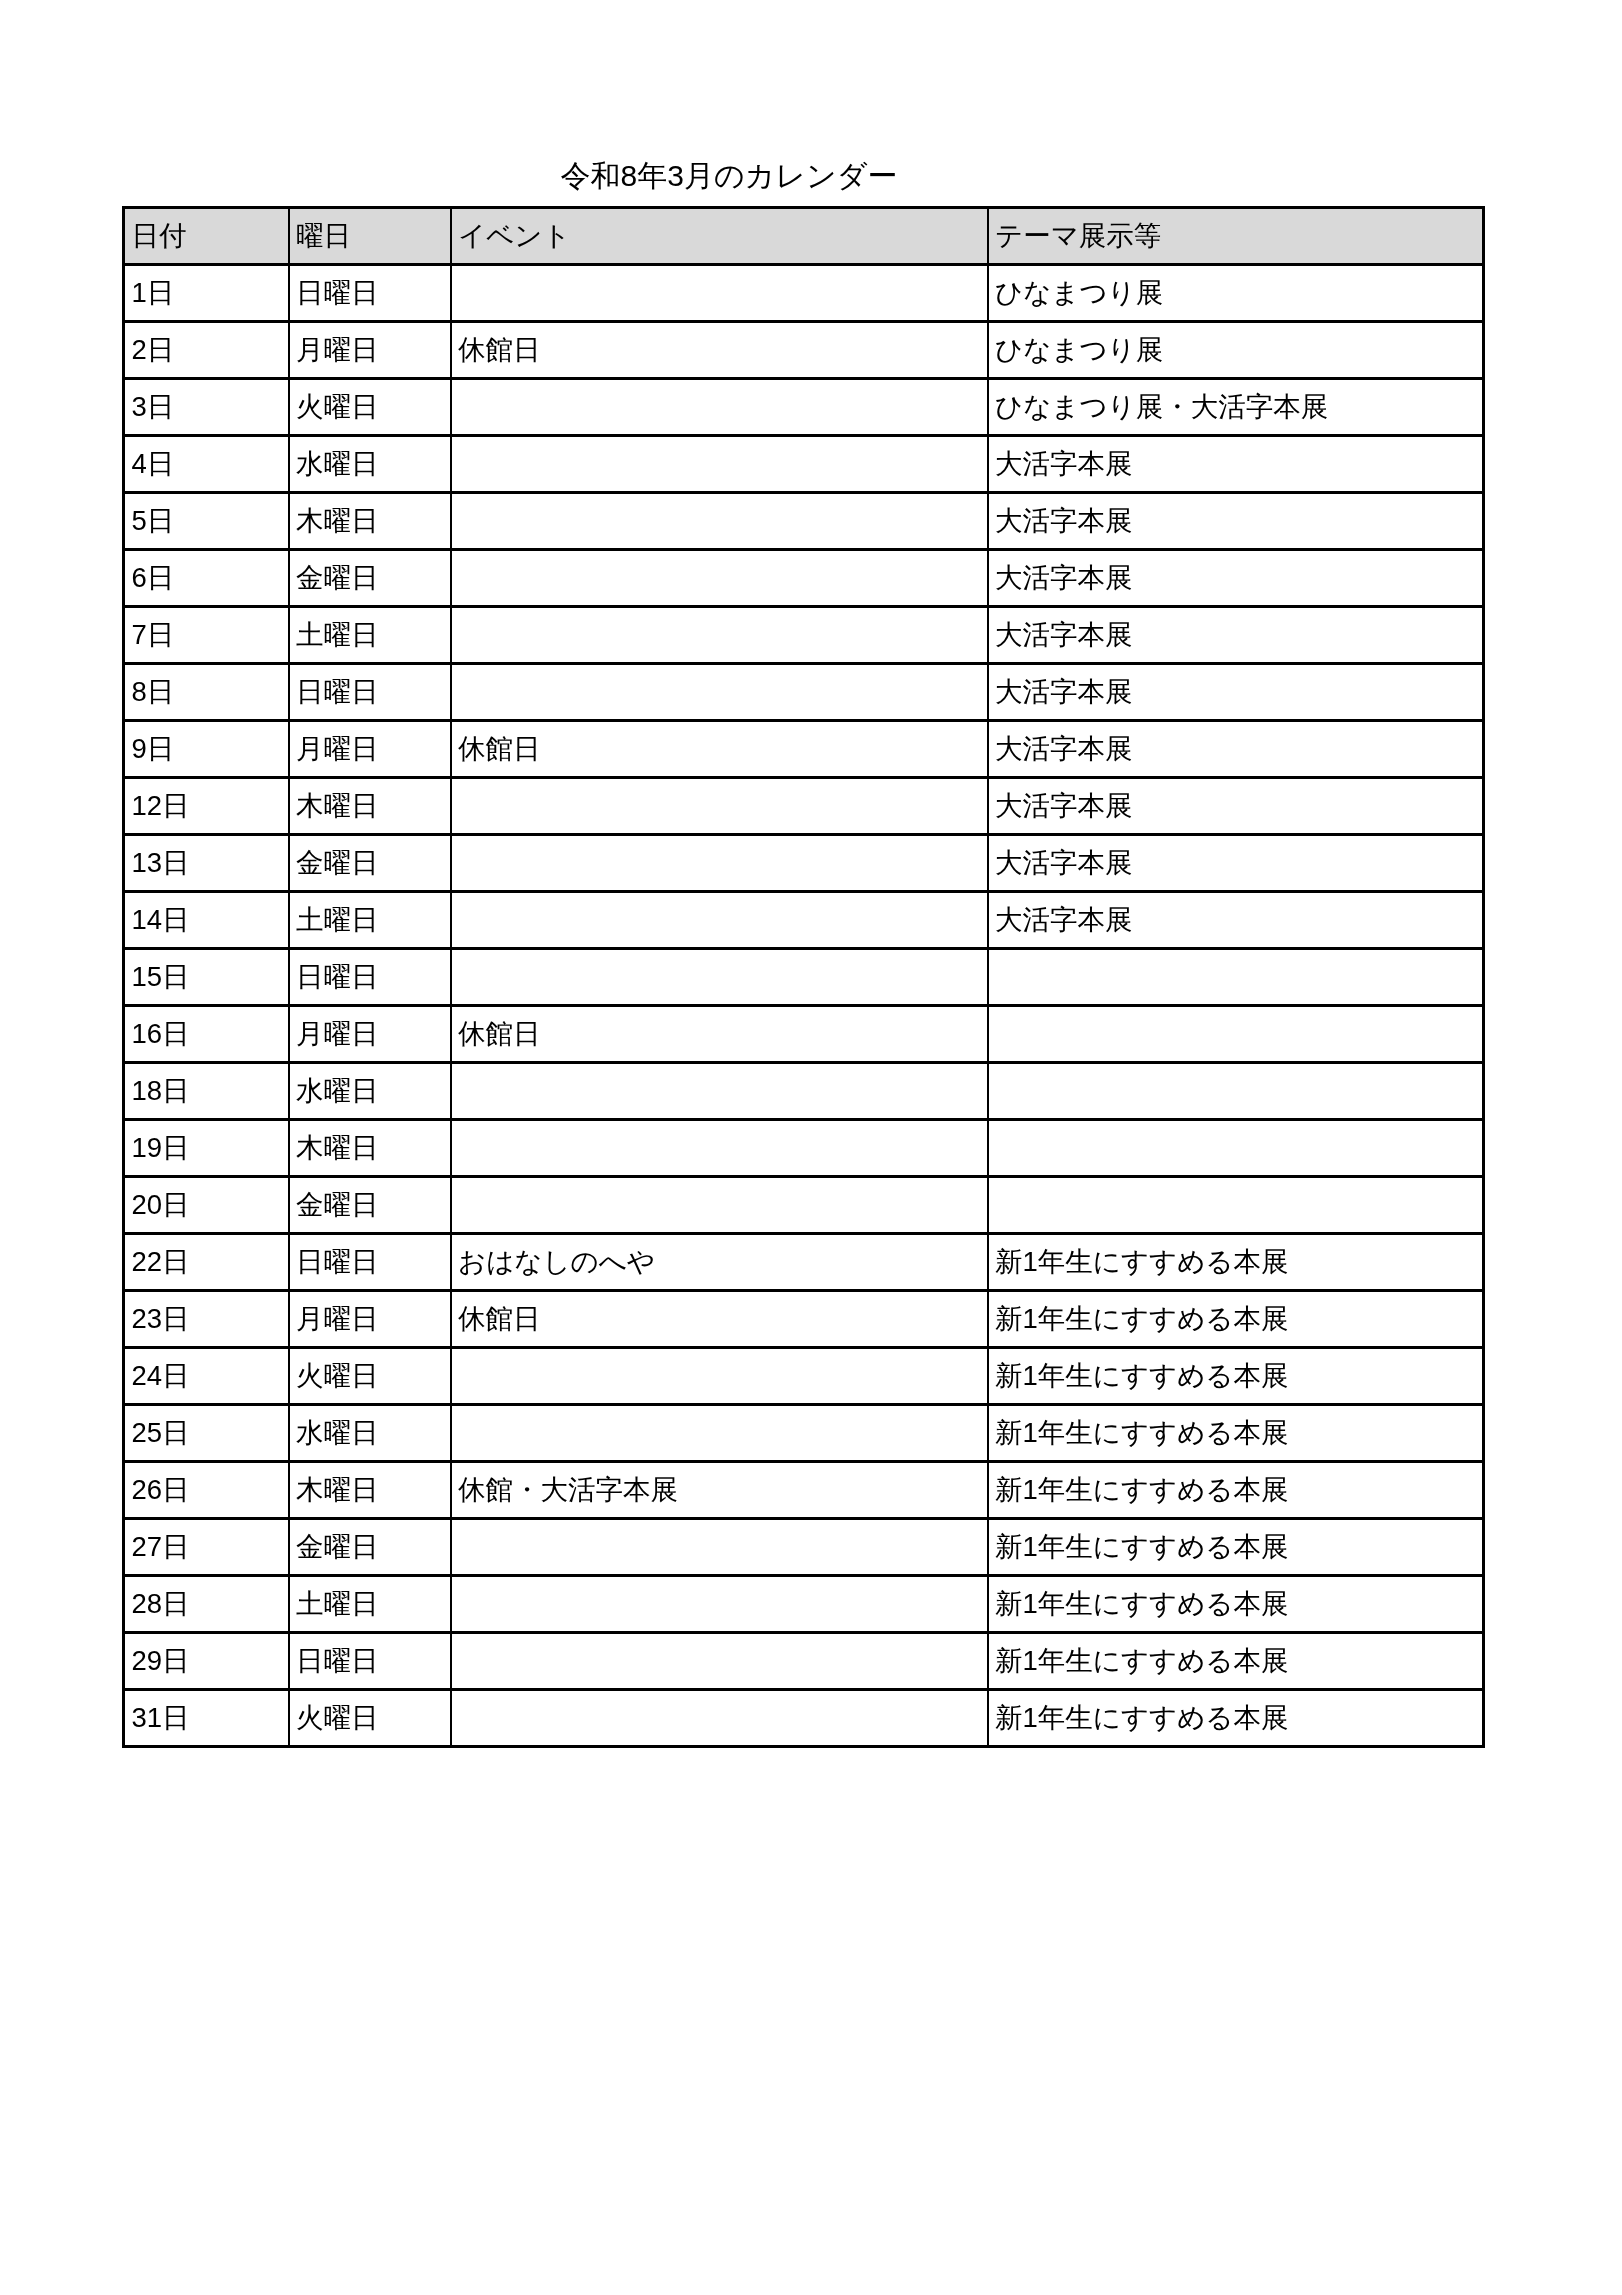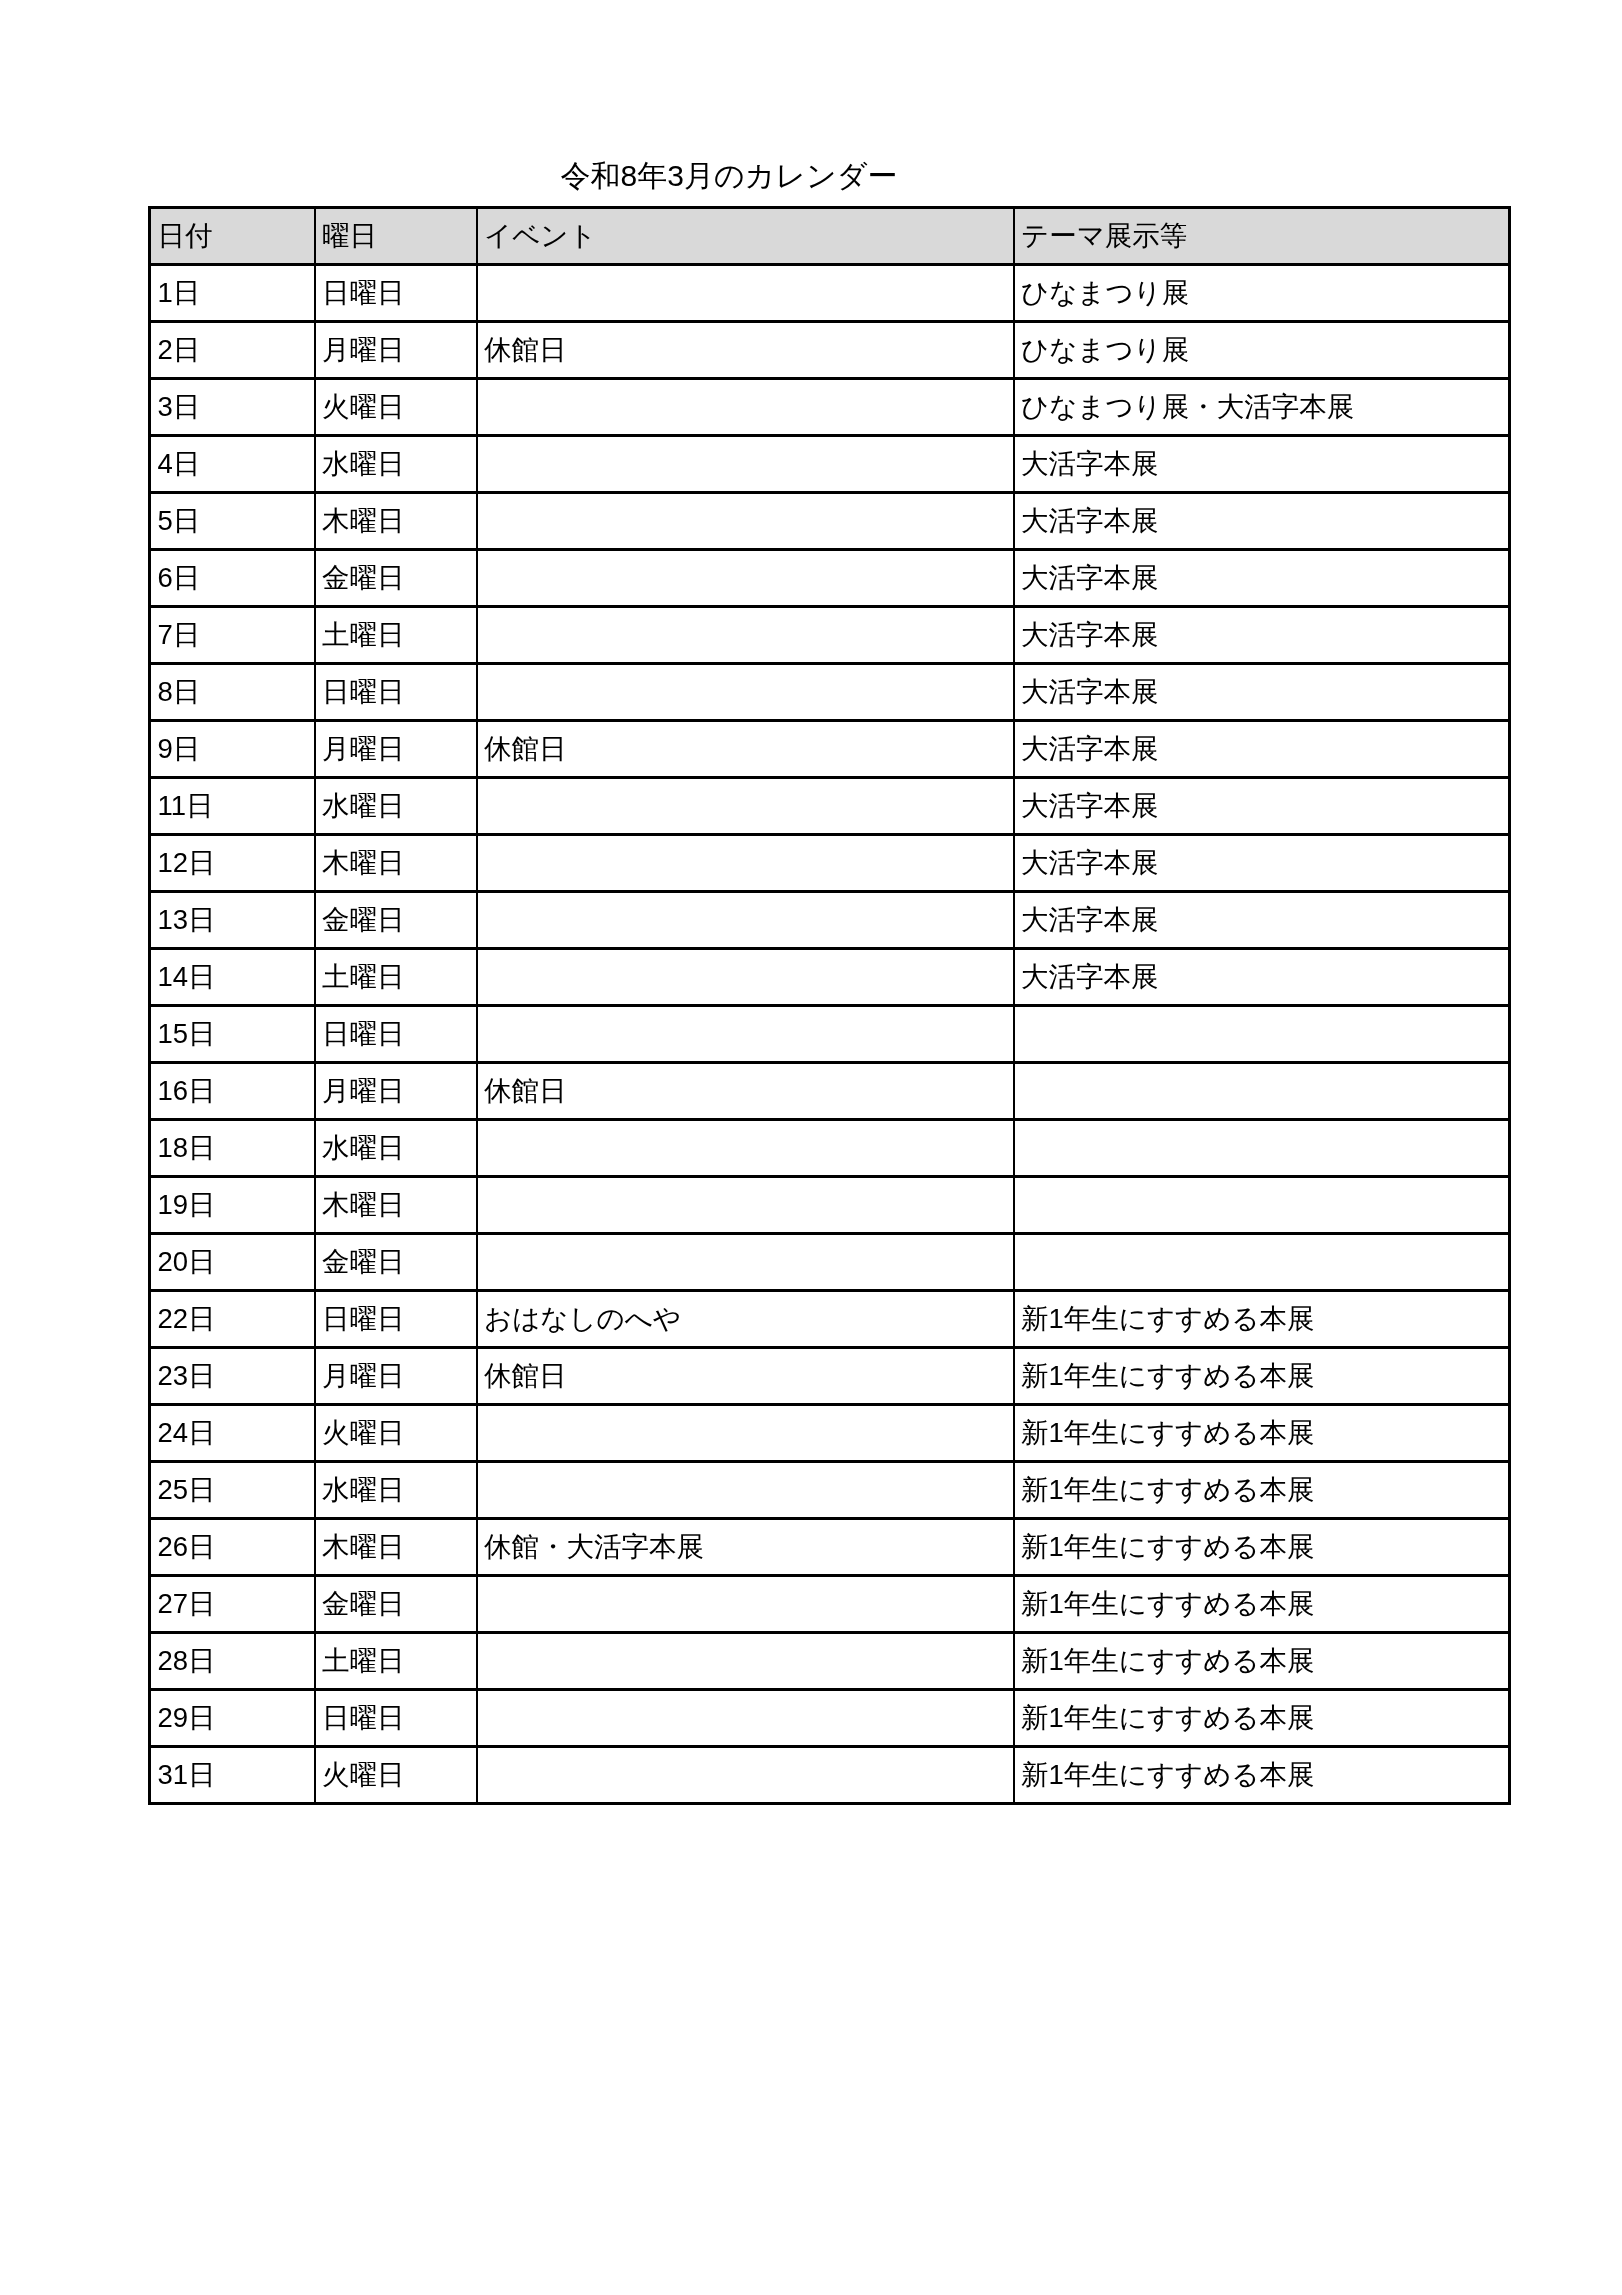--- a/index.html
+++ b/index.html
@@ -20,21 +20,21 @@
     top: 159px;
     left: 0;
     width: 1458px;
     text-align: center;
     font-size: 30px;
     line-height: 1.1;
     white-space: nowrap;
   }
   table.calendar {
     position: absolute;
-    left: 148px;
+    left: 122px;
     top: 206px;
     width: 1359px;
     border-collapse: collapse;
     table-layout: fixed;
     border: 3.3px solid var(--border-color, #000);
   }
   table.calendar th,
   table.calendar td {
     border-left: 2px solid var(--border-color, #000);
     border-right: 2px solid var(--border-color, #000);
@@ -138,26 +138,20 @@
         </tr>
 
         <tr>
           <td>9日</td>
           <td>月曜日</td>
           <td>休館日</td>
           <td>大活字本展</td>
         </tr>
 
 
-        <tr>
-          <td>11日</td>
-          <td>水曜日</td>
-          <td></td>
-          <td>大活字本展</td>
-        </tr>
 
         <tr>
           <td>12日</td>
           <td>木曜日</td>
           <td></td>
           <td>大活字本展</td>
         </tr>
 
         <tr>
           <td>13日</td>

